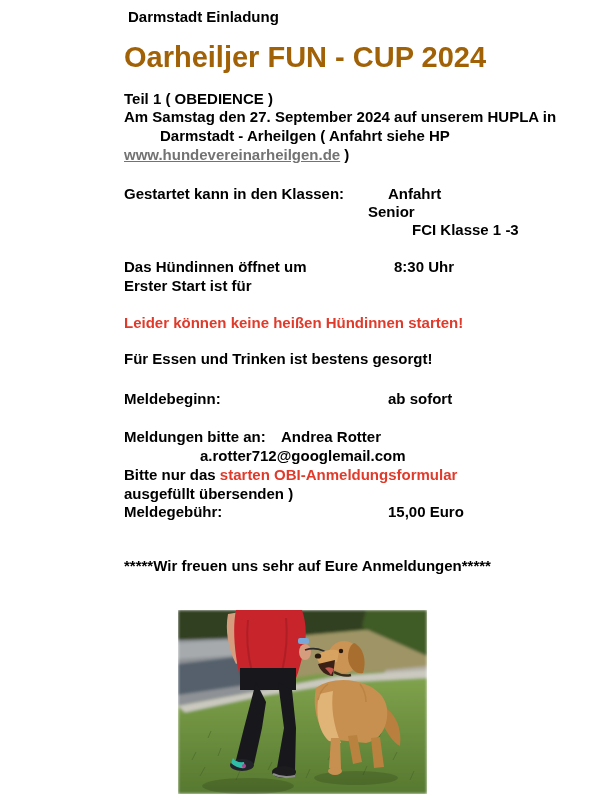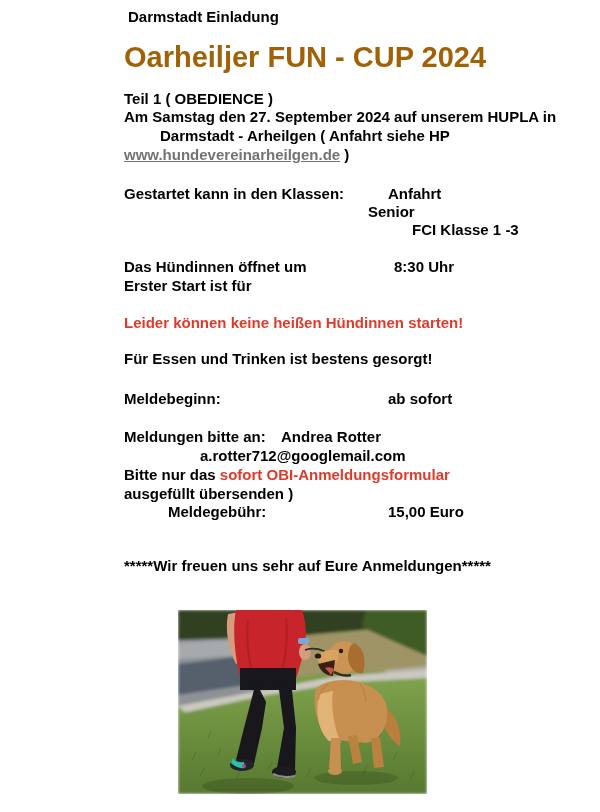--- a/index.html
+++ b/index.html
@@ -71,25 +71,25 @@
   <div class="t" style="left:124px; top:350px;">Für Essen und Trinken ist bestens gesorgt!</div>
 
   <div class="t" style="left:124px; top:390px;">Meldebeginn:</div>
   <div class="t" style="left:388px; top:390px;">ab sofort</div>
 
   <div class="t" style="left:124px; top:428px;">Meldungen bitte an:</div>
   <div class="t" style="left:281px; top:428px;text-align:center;">Andrea Rotter</div>
   <div class="t" style="left:200px; top:447px;">a.rotter712@googlemail.com</div>
 
   <div class="t" style="left:124px; top:466px;">
-    <span>Bitte nur das </span><span class="red">sofort OBI-Anmeldungsformular</span>
+    <span>Bitte nur das </span><span class="red">starten OBI-Anmeldungsformular</span>
   </div>
   <div class="t" style="left:124px; top:485px;">ausgefüllt übersenden )</div>
 
-  <div class="t" style="left:124px; top:503px;margin-left:44px;">Meldegebühr:</div>
+  <div class="t" style="left:124px; top:503px;">Meldegebühr:</div>
   <div class="t" style="left:388px; top:503px;">15,00 Euro</div>
 
   <div class="t" style="left:124px; top:557px;">*****Wir freuen uns sehr auf Eure Anmeldungen*****</div>
 
   <div class="photo-wrap">
     <svg width="249" height="184" viewBox="0 0 249 184" xmlns="http://www.w3.org/2000/svg">
       <defs>
         <linearGradient id="grassGrad" x1="0" y1="0" x2="0" y2="1">
           <stop offset="0" stop-color="#7fa24c"></stop>
           <stop offset="1" stop-color="#56782f"></stop>

